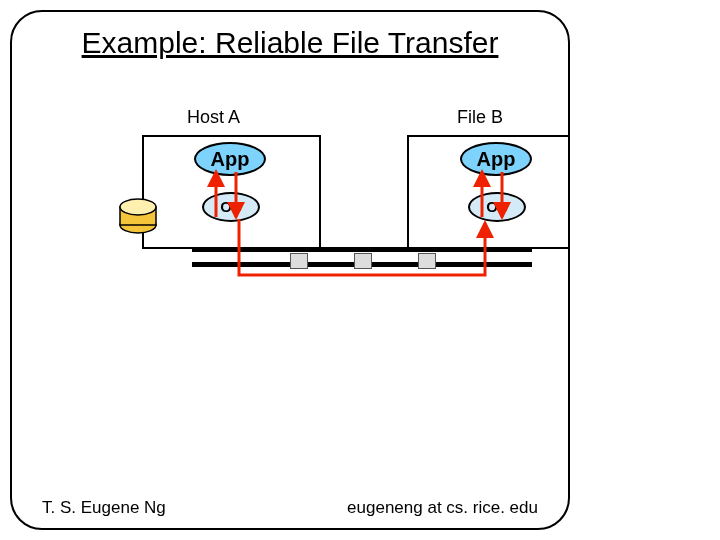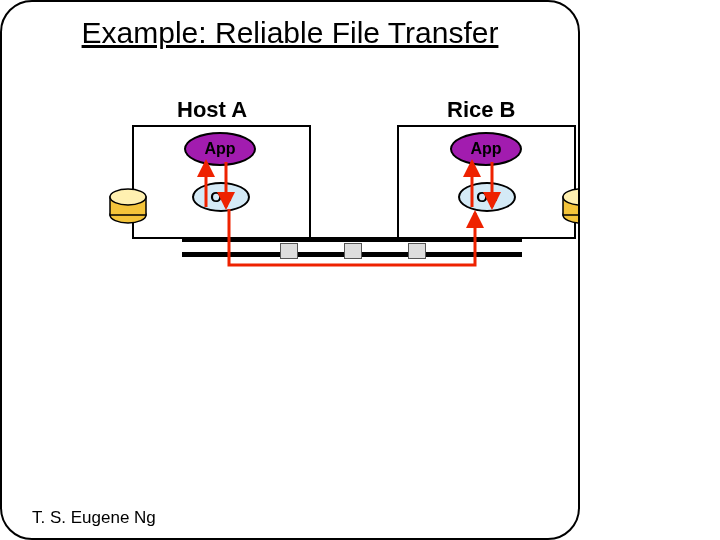--- a/index.html
+++ b/index.html
@@ -8,20 +8,21 @@
     width: 720px;
     height: 540px;
     font-family: Arial, Helvetica, sans-serif;
     background: #fff;
     color: #000;
   }
   .slide {
     box-sizing: border-box;
     width: 580px;
     height: 540px;
+    padding: 10px;
     position: relative;
   }
   .frame {
     box-sizing: border-box;
     width: 100%;
     height: 100%;
     border: 2.5px solid #000;
     border-radius: 32px;
     position: relative;
     overflow: hidden;
@@ -41,22 +42,22 @@
   .diagram {
     position: absolute;
     top: 95px;
     left: 60px;
     width: 580px;
     height: 190px;
   }
 
   .hostlabel {
     position: absolute;
-    font-weight: bold;
-    font-size: 22px;
+    font-weight: normal;
+    font-size: 18px;
     top: 0;
   }
 
   .hostbox {
     position: absolute;
     top: 28px;
     width: 175px;
     height: 110px;
     border: 2px solid #000;
     background: #fff;
@@ -67,22 +68,22 @@
     border: 2px solid #000;
     border-radius: 50%;
     text-align: center;
     font-weight: bold;
     box-sizing: border-box;
   }
   .app {
     width: 72px;
     height: 34px;
     line-height: 30px;
-    font-size: 16px;
-    background: #a21caf;
+    font-size: 20px;
+    background: #7dd3fc;
     top: 35px;
   }
   .os {
     width: 58px;
     height: 30px;
     line-height: 26px;
     font-size: 15px;
     background: #d4eaf6;
     top: 85px;
   }
@@ -154,21 +155,21 @@
       <svg width="60" height="70" style="position:absolute;left:126px;top:55px">
         <defs>
             <marker id="ahR" markerWidth="6" markerHeight="6" refX="5" refY="3" orient="auto">
               <path d="M0,0 L6,3 L0,6 Z" fill="#e20"></path>
             </marker>
           </defs>
         <line x1="18" y1="55" x2="18" y2="10" stroke="#e20" stroke-width="3" marker-end="url(#ahR)"></line>
         <line x1="38" y1="10" x2="38" y2="55" stroke="#e20" stroke-width="3" marker-end="url(#ahR)"></line>
       </svg>
 
-      <div class="hostlabel" style="left:385px">Rice B</div>
+      <div class="hostlabel" style="left:385px">File B</div>
       <div class="hostbox" style="left:335px"></div>
       <div class="ellipse app" style="left:388px">App</div>
       <div class="ellipse os" style="left:396px">OS</div>
       <svg width="42" height="40" style="position:absolute;left:498px;top:90px">
         <ellipse cx="21" cy="28" rx="18" ry="8" fill="#f4c43a" stroke="#000" stroke-width="1.5"></ellipse>
         <rect x="3" y="10" width="36" height="18" fill="#f4c43a" stroke="#000" stroke-width="1.5"></rect>
         <ellipse cx="21" cy="10" rx="18" ry="8" fill="#fff0b0" stroke="#000" stroke-width="1.5"></ellipse>
       </svg>
       <svg width="60" height="70" style="position:absolute;left:392px;top:55px">
         <line x1="18" y1="55" x2="18" y2="10" stroke="#e20" stroke-width="3" marker-end="url(#ahR)"></line>
@@ -183,16 +184,17 @@
       <svg width="580" height="190" style="position:absolute;left:0;top:0;pointer-events:none">
         <path d="M 167 112 L 167 168 L 413 168 L 413 116" fill="none" stroke="#e20" stroke-width="3" marker-end="url(#ahR)"></path>
       </svg>
     </div>
 
     <div class="bullets">
     </div>
 
     <div class="footer">
       <span>T. S. Eugene Ng</span>
+      <span>eugeneng at cs. rice. edu</span>
     </div>
 
   </div>
 </div>
 
 </body></html>

